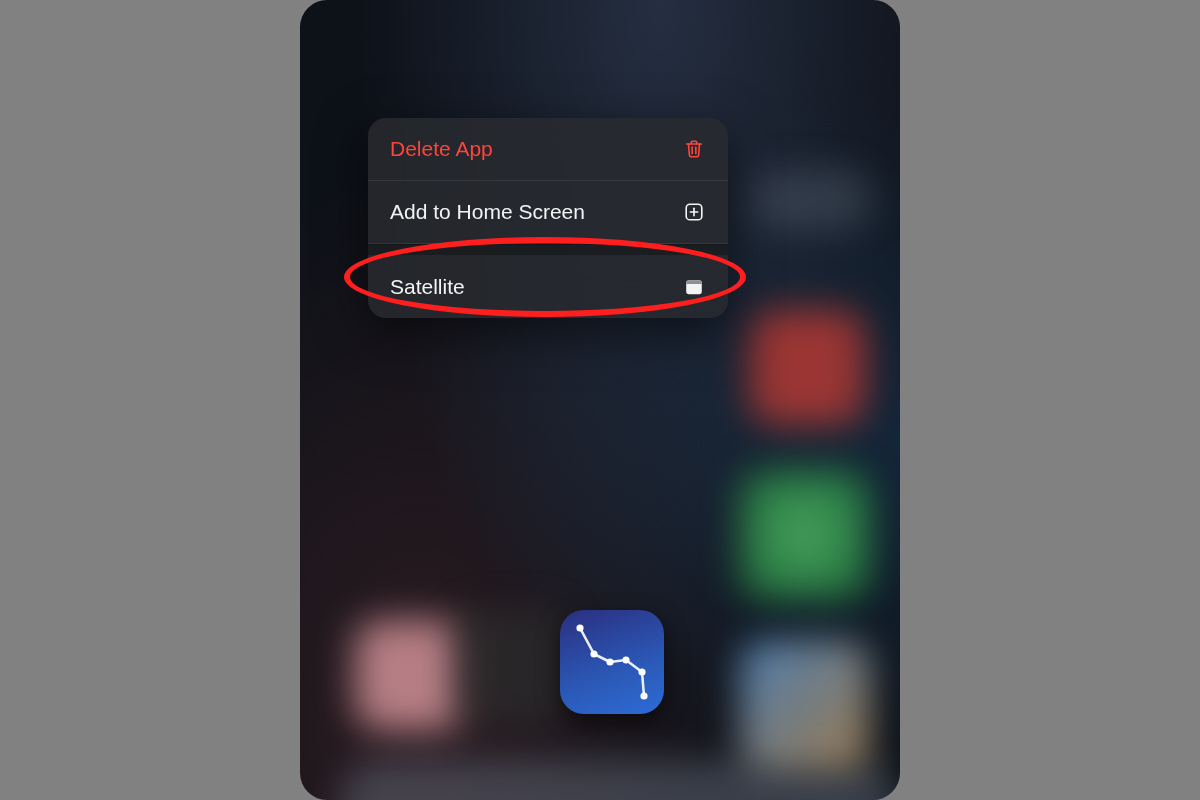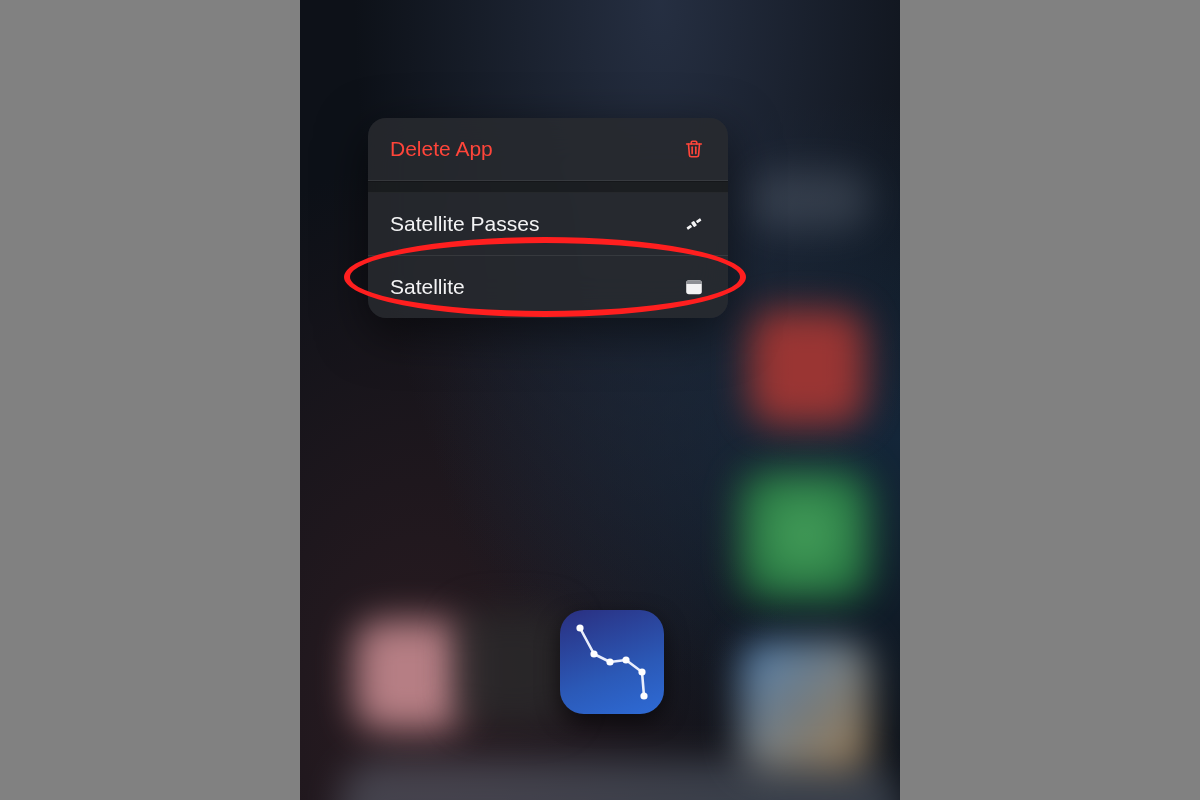--- a/index.html
+++ b/index.html
@@ -25,20 +25,21 @@
     position: absolute;
     left: 300px;
     top: 0;
     width: 600px;
     height: 800px;
     background: radial-gradient(ellipse at 60% 0%,   rgba(40,50,70,0.9), transparent 60%),
                 radial-gradient(ellipse at 100% 55%, rgba(20,40,60,0.9), transparent 55%),
                 radial-gradient(ellipse at 20% 90%,  rgba(50,30,35,0.8), transparent 55%),
                 #0d1118;
     overflow: hidden;
+    border-radius: 27px;
   }
 
   
   .bg-blob {
     position: absolute;
     border-radius: 26px;
     filter: blur(18px);
     opacity: 0.75;
   }
 
@@ -135,35 +136,33 @@
             <path d="M4 6.5h16"></path>
               <path d="M9 6.5V4.8c0-.7.6-1.3 1.3-1.3h3.4c.7 0 1.3.6 1.3 1.3v1.7"></path>
             <path d="M6 6.5l1 12.2c.1 1 .9 1.8 1.9 1.8h6.2c1 0 1.8-.8 1.9-1.8l1-12.2"></path>
             <path d="M10 10v7"></path>
               <path d="M14 10v7"></path>
           </svg>
         </span>
       </div>
 
 
+      <div class="menu-item">
+        <span>Add to Home Screen</span>
+        <span class="icon">
+          <svg viewBox="0 0 24 24" width="22" height="22" fill="none" stroke="#f3f3f4" stroke-width="1.8" stroke-linecap="round" stroke-linejoin="round">
+            <rect x="3.5" y="3.5" width="17" height="17" rx="4"></rect>
+            <path d="M12 8v8"></path>
+              <path d="M8 12h8"></path>
+          </svg>
+        </span>
+      </div>
 
       <div class="section-gap"></div>
 
-      <div class="menu-item">
-        <span>Satellite Passes</span>
-        <span class="icon">
-          <svg viewBox="0 0 24 24" width="22" height="22" fill="#f3f3f4">
-            <g transform="rotate(-35 12 12)">
-              <rect x="10" y="9" width="4" height="6" rx="1"></rect>
-              <rect x="3" y="10.5" width="5.5" height="3" rx="0.6"></rect>
-              <rect x="15.5" y="10.5" width="5.5" height="3" rx="0.6"></rect>
-            </g>
-          </svg>
-        </span>
-      </div>
 
 
 
       <div class="menu-item">
         <span>Satellite</span>
         <span class="icon">
           <svg viewBox="0 0 24 24" width="22" height="22">
             <rect x="3.5" y="4.5" width="17" height="15.5" rx="3" fill="#f3f3f4"></rect>
             <rect x="3.5" y="4.5" width="17" height="4.2" rx="3" fill="#8d8f94"></rect>
             <rect x="3.5" y="7.5" width="17" height="1.2" fill="#8d8f94"></rect>

